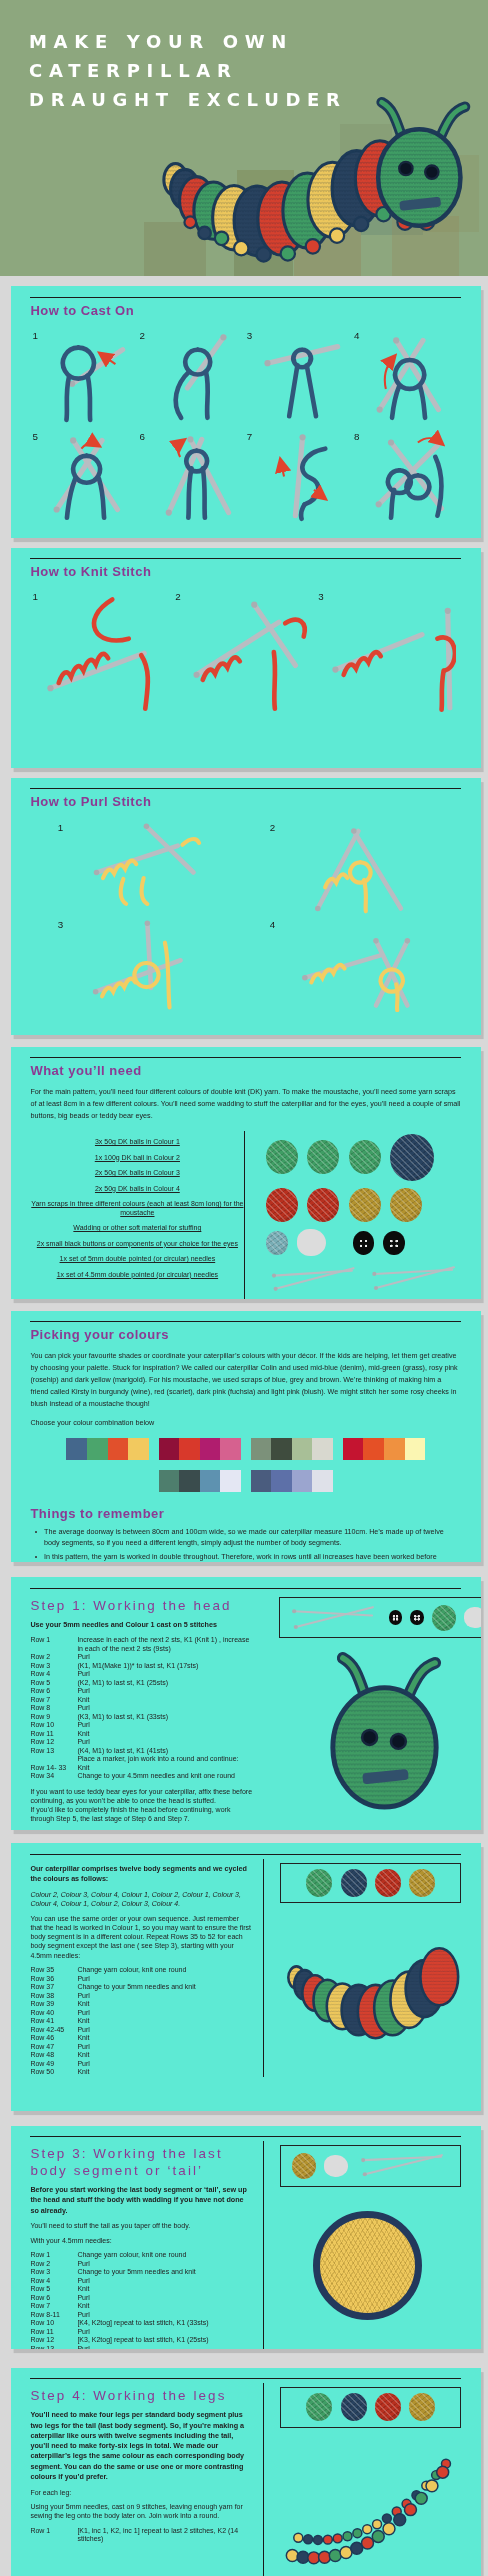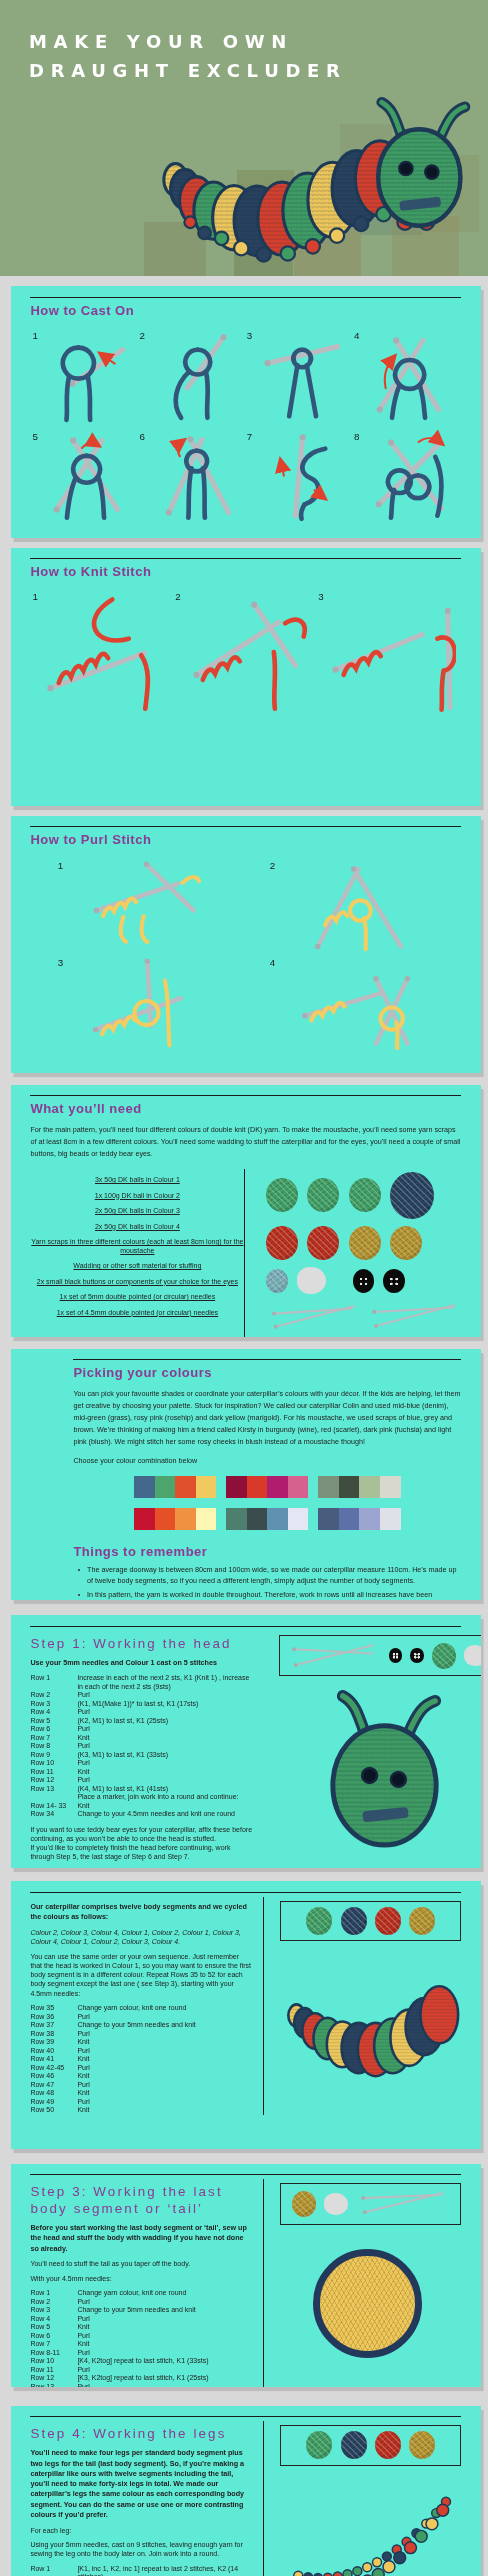--- a/index.html
+++ b/index.html
@@ -22,24 +22,24 @@
   .card { width:470px; margin-left:10.8px; background:#5eead4;
     box-shadow:2.6px 4.1px 0 rgba(0,0,0,0.13); position:relative; overflow:hidden; }
   .rule { border-top:1.5px solid #1b1b1b; margin:10.3px 19.6px 0 19.6px; }
   h2.sec { color:#8c3a93; font-size:13px; font-weight:bold; letter-spacing:0.5px;
     margin:5.2px 19.6px 0 19.6px; }
   h2.step { color:#8c3a93; font-size:13.4px; font-weight:normal; letter-spacing:2.1px;
     margin:6.2px 19.6px 0 19.6px; line-height:1.25; }
   .body-text { font-size:7.2px; line-height:12px; margin:7.2px 19.6px 0 19.6px; }
 
   .c-caston { height:252px; margin-top:10.3px; }
-  .c-knit   { height:258px; margin-top:9.3px; }
+  .c-knit   { height:220px; margin-top:9.3px; }
   .c-purl   { height:257px; margin-top:10.3px; }
   .c-need   { height:252px; margin-top:12px; }
-  .c-colours{ height:251px; margin-top:12px;padding-left:43px; }
+  .c-colours{ height:251px; margin-top:12px; }
   .c-step1  { height:253px; margin-top:15.5px; }
   .c-step2  { height:268px; margin-top:13px; }
   .c-step3  { height:223px; margin-top:14.4px; }
   .c-step4  { height:237px; margin-top:19px; }
 
   
   .dgrid { display:grid; padding:8.2px 20.6px 0 20.6px; }
   .cols4 { grid-template-columns:repeat(4,1fr); row-gap:3.1px; }
   .cols3 { grid-template-columns:repeat(3,1fr); }
   .cols2 { grid-template-columns:repeat(2,1fr); column-gap:46px; padding:8.2px 46px 0 46px; }
@@ -173,20 +173,21 @@
         <path d="M688,108 C706,66 718,50 742,42" fill="none" stroke="#1d3a57" stroke-width="24" stroke-linecap="round"></path>
         <path d="M688,108 C706,66 718,50 742,42" fill="none" stroke="#3f9d64" stroke-width="11" stroke-linecap="round"></path>
         <ellipse cx="640" cy="200" rx="92" ry="108" fill="#3f9d64" stroke="#1d3a57" stroke-width="10"></ellipse>
         <ellipse cx="640" cy="200" rx="92" ry="108" fill="url(#knitp)"></ellipse>
         <circle cx="610" cy="180" r="15" fill="#0b1423" stroke="#16253c" stroke-width="5"></circle>
         <circle cx="668" cy="188" r="15" fill="#0b1423" stroke="#16253c" stroke-width="5"></circle>
         <rect x="596" y="248" width="92" height="22" rx="8" fill="#31506b" transform="rotate(-6 640 259)"></rect>
       </svg>
     <div class="hero-title">
       <div>MAKE YOUR OWN</div>
+      <div>CATERPILLAR</div>
       <div>DRAUGHT EXCLUDER</div>
     </div>
   </header>
 
   <section class="card c-caston">
     <div class="rule"></div>
     <h2 class="sec">How to Cast On</h2>
     <div class="dgrid cols4 y-navy">
       <figure class="diag">
           <span class="dnum">1</span>

